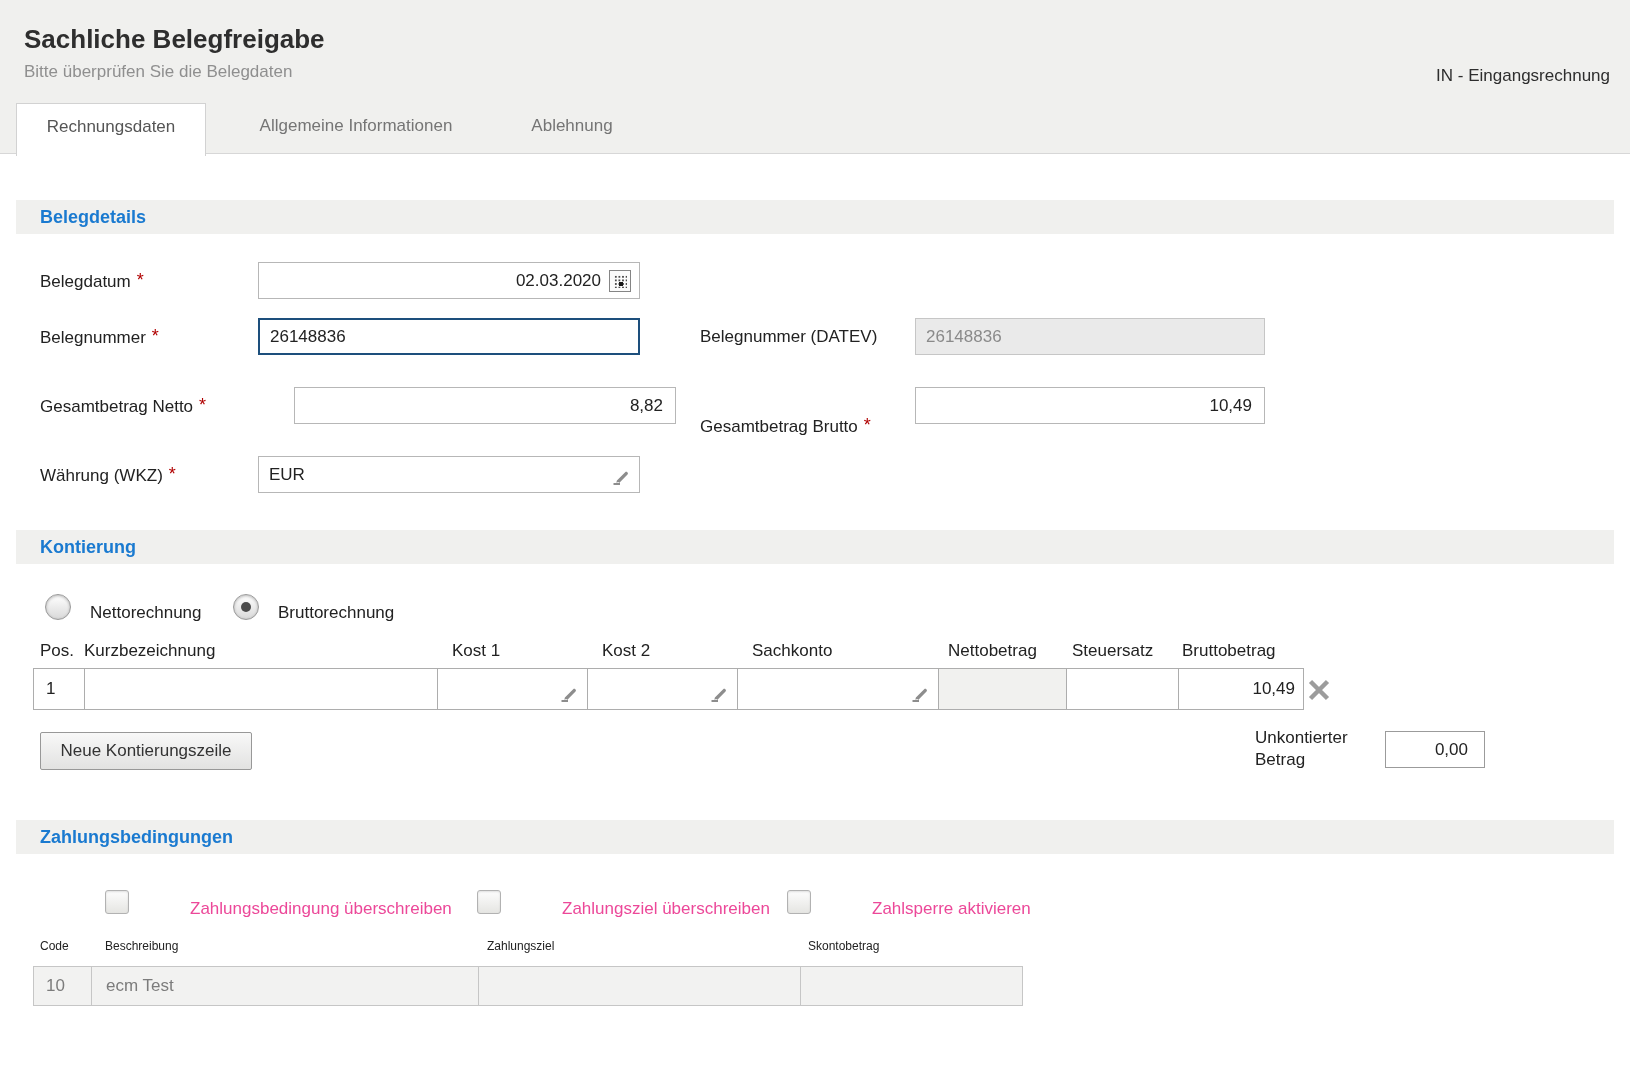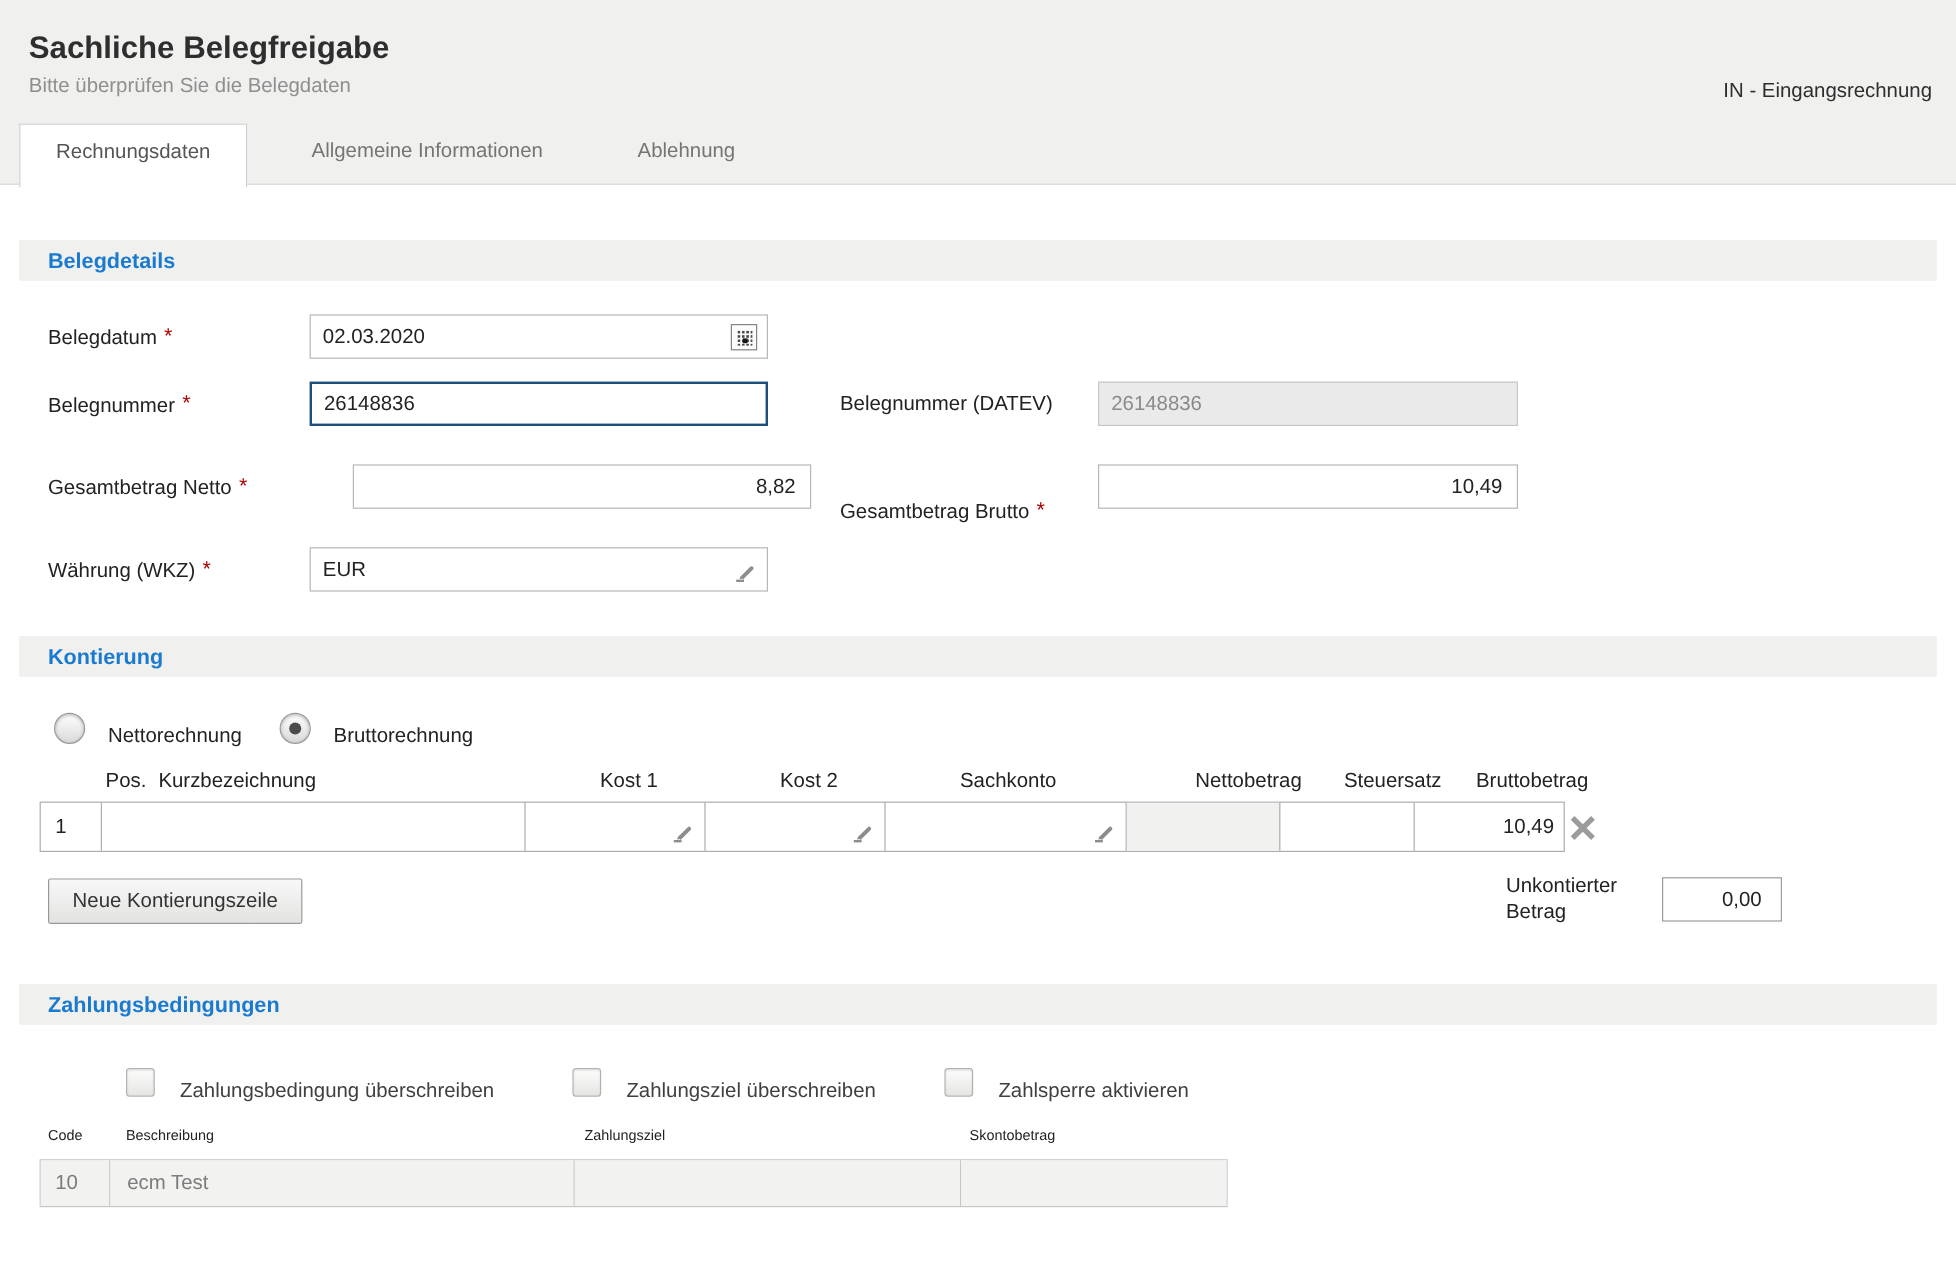--- a/index.html
+++ b/index.html
@@ -27,21 +27,21 @@
 
   
   .field-label { position:absolute; font-size:17px; color:#222; white-space:nowrap; }
   .req { color:#b00000; font-size:18px; margin-left:6px; position:relative; top:-1px; }
   .input-box { position:absolute; height:37px; background:#fff; border:1px solid #b7b7b7; }
   .input-box input { width:100%; height:100%; border:none; outline:none; background:transparent;
                      font-family:"Liberation Sans", sans-serif; font-size:17px; color:#222; padding:0 10px; }
   .input-box.focused { border:2px solid #1d4f7c; }
   .input-box.disabled { background:#eaeaea; border-color:#c6c6c6; }
   .input-box.disabled input { color:#8a8a8a; }
-  .ta-center input { text-align:left; }
+  .ta-center input { text-align:right; }
   .ta-right input { text-align:right; padding-right:12px; }
 
   
   .cal-icon { position:absolute; right:8px; top:7px; width:22px; height:22px;
               border:1px solid #858585; background:#fbfbfb; }
   .cal-icon::before { content:""; position:absolute; left:4px; top:4px; right:3px; bottom:3px;
       background-image: radial-gradient(circle, #4c4c4c 1.05px, transparent 1.2px);
       background-size: 3.6px 3.6px; }
   .cal-icon::after { content:""; position:absolute; left:9px; top:11px; width:4px; height:4px; background:#161616; }
 
@@ -49,21 +49,21 @@
   .pencil { position:absolute; right:8px; bottom:6px; width:19px; height:17px; }
 
   
   .radio { position:absolute; width:26px; height:26px; border-radius:50%;
            border:1px solid #9a9a9a; background:linear-gradient(#ffffff,#d9d9d9);
            box-shadow: inset 0 1px 3px rgba(0,0,0,0.28); }
   .radio.selected::after { content:""; display:block; width:10px; height:10px; border-radius:50%;
            background:#4b4b4b; margin:7px 0 0 7px; }
   .radio-label { position:absolute; font-size:17px; color:#222; }
 
-  .kt-head { position:absolute; font-size:17px; color:#222; white-space:nowrap;margin-left:48px; }
+  .kt-head { position:absolute; font-size:17px; color:#222; white-space:nowrap; }
   .kt-row { position:absolute; left:33px; top:668px; height:42px; display:flex;
             border:1px solid #adadad; background:#fff; }
   .kt-cell { position:relative; height:40px; border-right:1px solid #adadad; }
   .kt-cell:last-child { border-right:none; }
   .kt-cell input { width:100%; height:100%; border:none; outline:none; background:transparent;
                    font-family:"Liberation Sans", sans-serif; font-size:17px; color:#222; padding:0 8px; }
   .kt-cell.gray { background:#f1f1ef; }
   .kt-pos { line-height:40px; padding-left:12px; font-size:17px; color:#222; }
   .x-icon { position:absolute; left:1306px; top:677px; width:26px; height:26px; cursor:pointer; }
 
@@ -74,21 +74,21 @@
                   font-size:17px; color:#222; line-height:22px; }
   .unkont-box { position:absolute; left:1385px; top:731px; width:100px; height:37px;
                 border:1px solid #9b9b9b; background:#fff; }
   .unkont-box input { width:100%; height:100%; border:none; outline:none; background:transparent;
                 text-align:right; padding-right:16px; font-family:"Liberation Sans", sans-serif;
                 font-size:17px; color:#222; }
 
   
   .checkbox { position:absolute; width:24px; height:24px; border:1px solid #b2b2b2; border-radius:3px;
               background:linear-gradient(#fdfdfd,#e5e5e2); box-shadow: inset 0 1px 2px rgba(0,0,0,0.12); }
-  .cb-label { position:absolute; font-size:17px; color:#404040; white-space:nowrap; }
+  .cb-label { position:absolute; font-size:17px; color:#ec4899; white-space:nowrap;margin-left:40px; }
 
   .zb-head { position:absolute; font-size:12px; color:#222; white-space:nowrap; }
   .zb-row { position:absolute; left:33px; top:966px; height:40px; display:flex;
             border:1px solid #c6c6c6; }
   .zb-cell { position:relative; height:38px; background:#f2f2f1; border-right:1px solid #c6c6c6;
              font-size:17px; color:#7c7c7c; line-height:38px; }
   .zb-cell:last-child { border-right:none; }
 </style>
 </head>
 <body>

